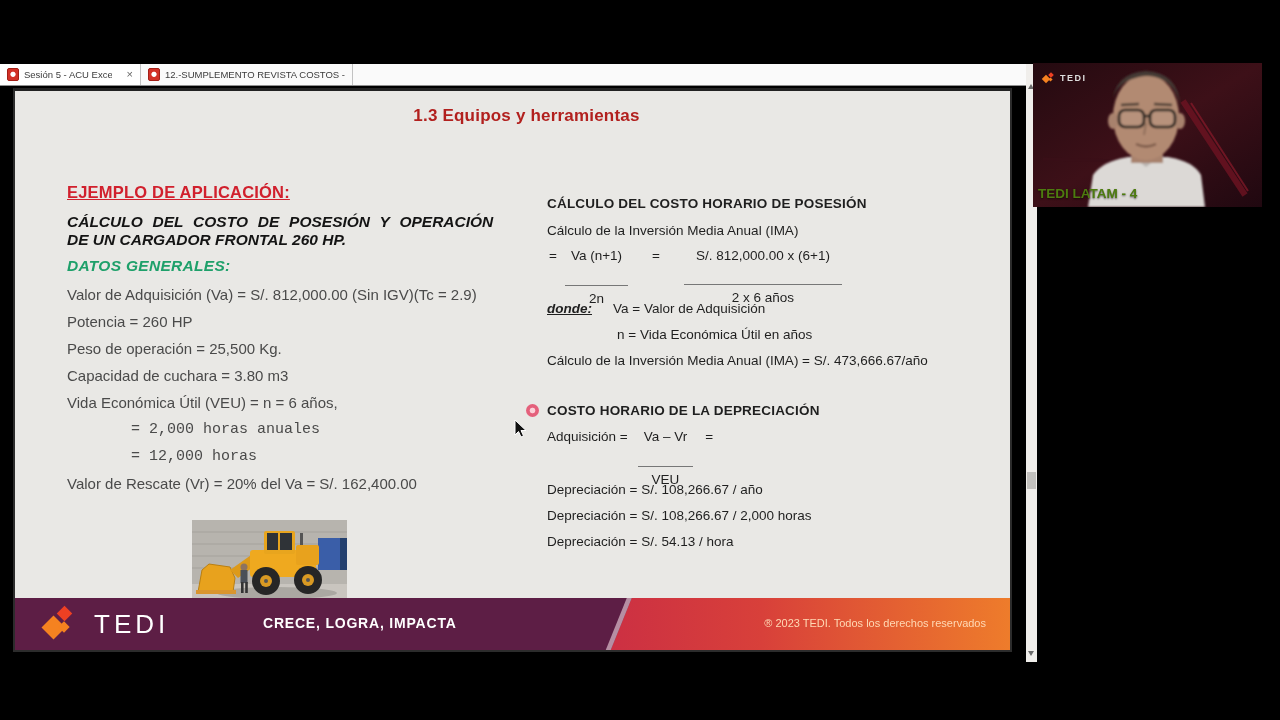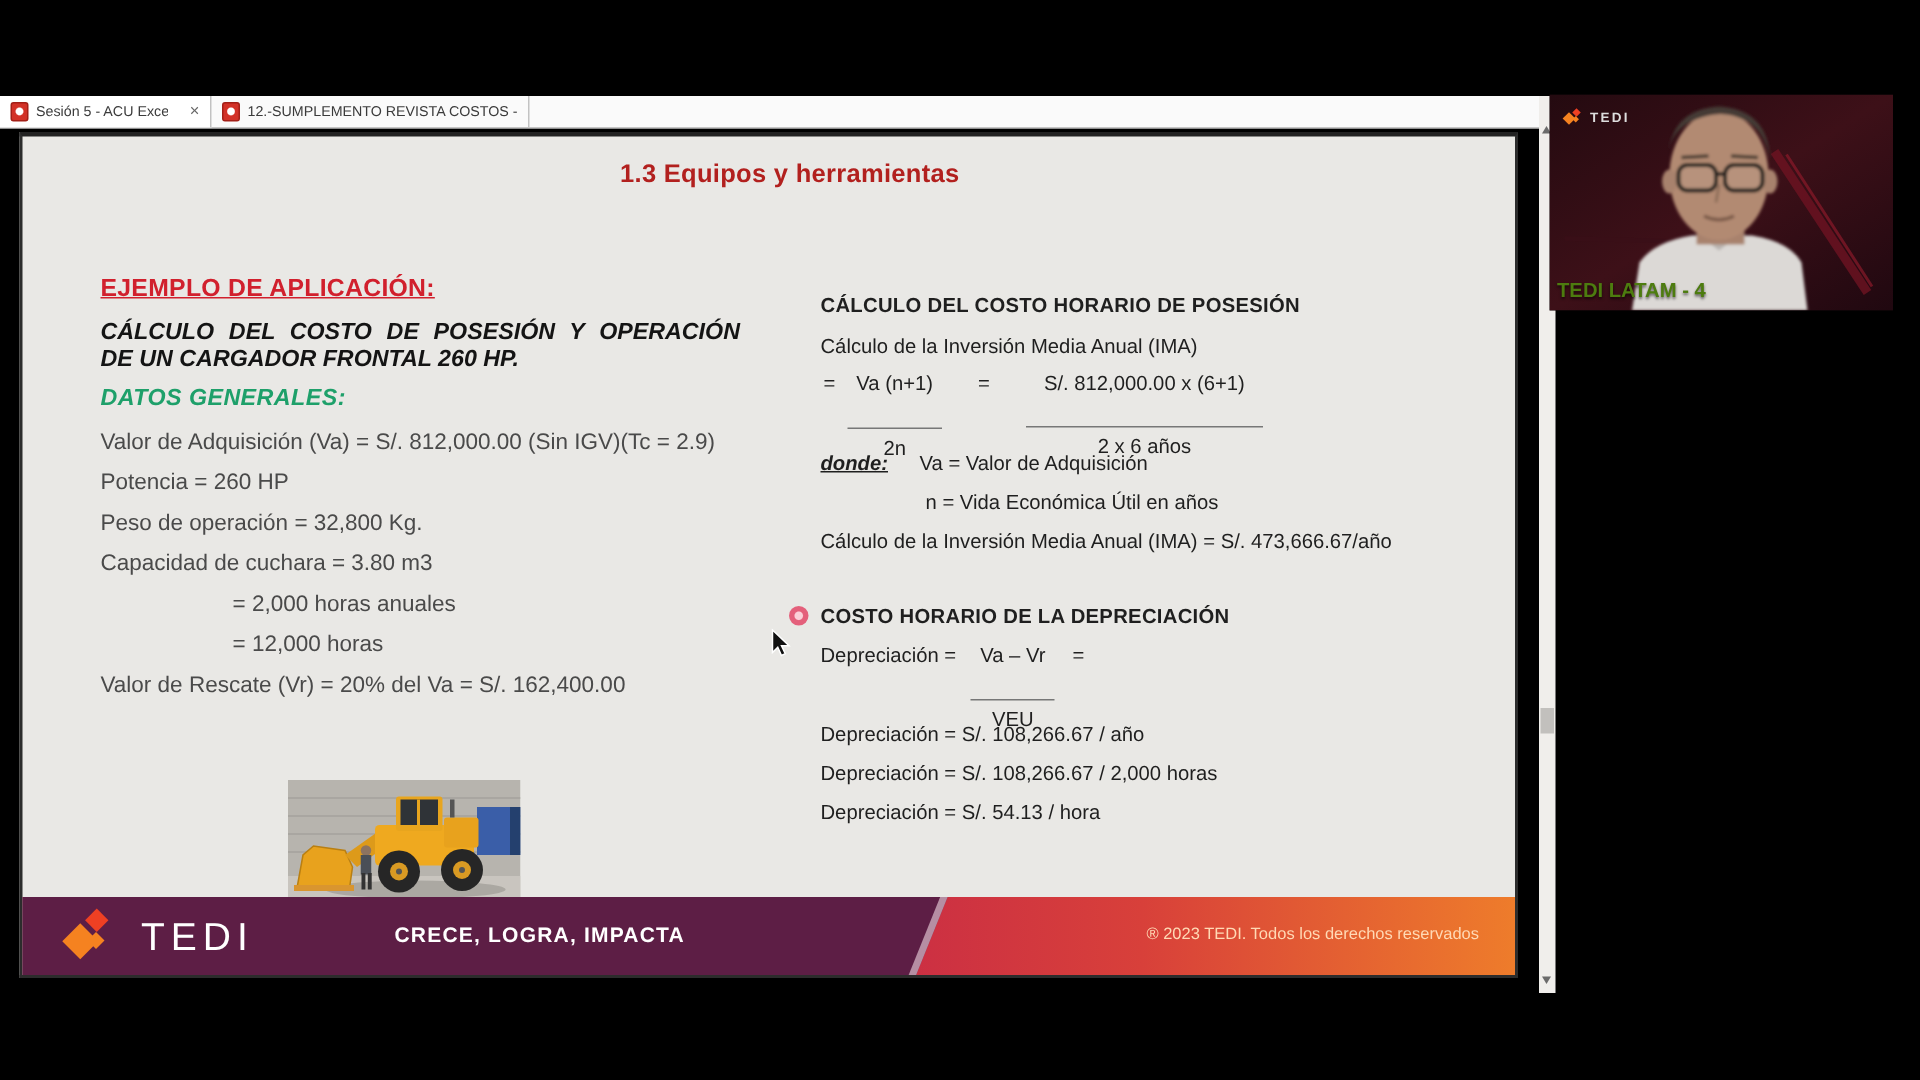--- a/index.html
+++ b/index.html
@@ -34,21 +34,21 @@
 
   .leftcol { position:absolute; left:52px; top:86px; width:452px; color:#474747; }
   .lc-heading { font-size:16.5px; font-weight:800; color:#d1202d;
     text-decoration:underline; margin:6px 0 11px; letter-spacing:.2px; }
   .lc-sub { font-size:15.5px; font-weight:bold; font-style:italic; color:#141414;
     line-height:17.5px; }
   .lc-sub1 { word-spacing:5.5px; }
   .lc-datos { font-size:15.5px; font-weight:bold; font-style:italic; color:#1ea06a;
     margin:9px 0 11px; letter-spacing:.3px; }
   .lc-line { font-size:15px; line-height:18px; margin:0 0 9px; color:#4a4a4a; }
-  .lc-ind { margin-left:88px; }
+  .lc-ind { margin-left:64px;font-family:Liberation Mono, monospace; }
 
   .machine { position:absolute; left:177px; top:429px; width:155px; height:84px; }
 
   .rightcol { position:absolute; left:532px; top:100px; width:470px;
     color:#1f1f1f; font-size:13.5px; }
   .rc-abs { position:absolute; left:0; }
   .rc-h1 { top:5px; font-weight:bold; letter-spacing:.2px; }
   .rc-ima { top:32px; }
   .rc-f1 { top:57px; }
   .rc-donde { top:110px; display:flex; }
@@ -133,22 +133,23 @@
   <div class="slide">
     <div class="slide-title">1.3 Equipos y herramientas</div>
 
     <div class="leftcol">
       <div class="lc-heading">EJEMPLO DE APLICACIÓN:</div>
       <div class="lc-sub lc-sub1">CÁLCULO DEL COSTO DE POSESIÓN Y OPERACIÓN</div>
       <div class="lc-sub">DE UN CARGADOR FRONTAL 260 HP.</div>
       <div class="lc-datos">DATOS GENERALES:</div>
       <p class="lc-line">Valor de Adquisición (Va) = S/. 812,000.00 (Sin IGV)(Tc = 2.9)</p>
       <p class="lc-line">Potencia = 260 HP</p>
-      <p class="lc-line">Peso de operación = 32,800 Kg.</p>
+      <p class="lc-line">Peso de operación = 25,500 Kg.</p>
       <p class="lc-line">Capacidad de cuchara = 3.80 m3</p>
+      <p class="lc-line">Vida Económica Útil (VEU) = n = 6 años,</p>
       <p class="lc-line lc-ind">= 2,000 horas anuales</p>
       <p class="lc-line lc-ind">= 12,000 horas</p>
       <p class="lc-line">Valor de Rescate (Vr) = 20% del Va = S/. 162,400.00</p>
     </div>
 
     <div class="machine">
       <svg width="155" height="84" viewBox="0 0 155 84" xmlns="http://www.w3.org/2000/svg">
         <rect x="0" y="0" width="155" height="84" fill="#b7b4ae"></rect>
         <g stroke="#a5a29c" stroke-width="1">
           <line x1="0" y1="12" x2="155" y2="12"></line>
@@ -208,21 +209,21 @@
       </div>
 
       <div class="rc-abs rc-result">Cálculo de la Inversión Media Anual (IMA) = S/. 473,666.67/año</div>
 
       <div class="rc-abs rc-dep-h">
         <span class="bullet"></span>
         <span>COSTO HORARIO DE LA DEPRECIACIÓN</span>
       </div>
 
       <div class="rc-abs rc-f2 frow" style="gap:10px;">
-        <span>Depreciación =</span>
+        <span>Adquisición =</span>
         <span class="frac">
           <span class="num">Va – Vr</span>
           <span class="den">VEU</span>
         </span>
         <span class="feq">=</span>
       </div>
 
       <div class="rc-abs rc-r0">Depreciación = S/. 108,266.67 / año</div>
       <div class="rc-abs rc-r1">Depreciación = S/. 108,266.67 / 2,000 horas</div>
       <div class="rc-abs rc-r2">Depreciación = S/. 54.13 / hora</div>

